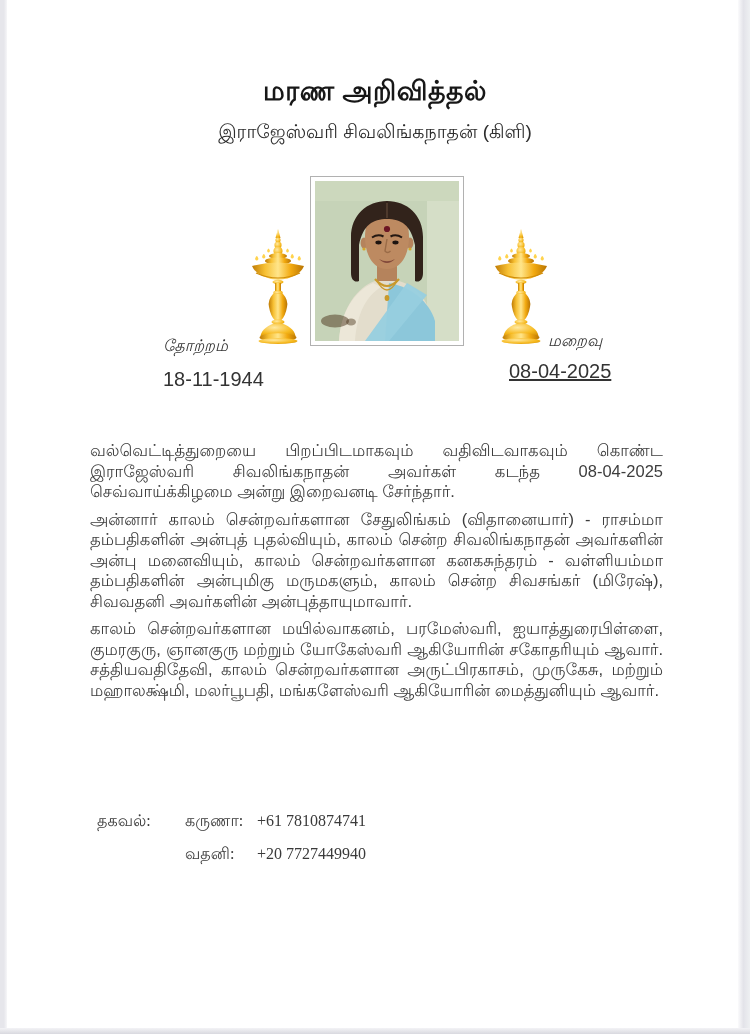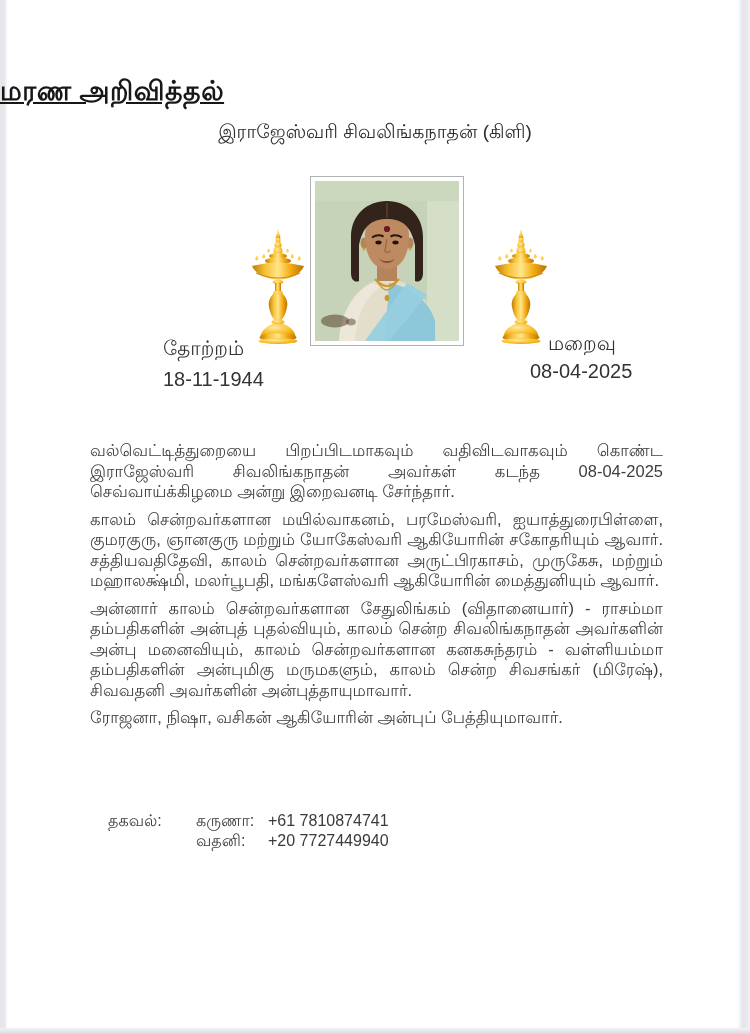--- a/index.html
+++ b/index.html
@@ -18,52 +18,52 @@
   }
   .edge-right{
     position:absolute;left:738px;top:0;width:12px;height:1034px;
     background:linear-gradient(to right,#fbfbfc,#e3e3e9 45%,#eef0f2);
   }
   .edge-bottom{
     position:absolute;left:0;top:1028px;width:750px;height:6px;
     background:linear-gradient(to bottom,#f3f3f6,#d9d9df);
   }
   .title{
-    position:absolute;left:0;top:76px;width:750px;
-    font-size:27px;font-weight:bold;color:#171717;letter-spacing:.5px;text-decoration:underline;
+    position:absolute;left:0;top:76px;width:750px;text-align:center;
+    font-size:27px;font-weight:bold;color:#171717;letter-spacing:.5px;
   }
   .subtitle{
     position:absolute;left:0;top:121px;width:750px;text-align:center;
     font-size:19px;color:#2d2d2d;
   }
   .photo-frame{
     position:absolute;left:310px;top:176px;
     border:1px solid #b1b1b1;background:#ffffff;padding:4px;
   }
   .photo-frame svg{display:block;}
   .lamp{position:absolute;top:228px;width:64px;height:118px;}
   .lamp-left{left:246px;}
   .lamp-right{left:489px;}
-  .date-label{position:absolute;font-size:20px;color:#333333;}
+  .date-label{position:absolute;font-size:16px;color:#333333;font-style:italic;}
   .date-value{position:absolute;font-size:20px;color:#333333;}
   .birth-label{left:163px;top:337px;}
   .birth-date{left:163px;top:368px;}
   .death-label{left:533px;top:332px;margin-left:15px;}
-  .death-date{left:530px;top:360px;}
+  .death-date{left:509px;top:360px;text-decoration:underline;}
   .body-text{
     position:absolute;left:90px;top:412px;width:573px;
     font-size:16.5px;line-height:20.5px;color:#3d3d3d;margin-top:28px;
   }
   .body-text p{
     margin:0 0 7px 0;text-align:justify;text-justify:inter-word;
   }
   .contact{
-    position:absolute;left:108px;top:812px;
+    position:absolute;left:97px;top:812px;
     display:grid;grid-template-columns:88px 72px auto;
-    font-size:16px;color:#3a3a3a;align-items:baseline;
+    row-gap:13px;font-size:16px;color:#3a3a3a;align-items:baseline;font-family:Liberation Serif, serif;
   }
   .hidden-defs{position:absolute;width:0;height:0;overflow:hidden;}
 </style>
 </head>
 <body>
 
 <svg class="hidden-defs" aria-hidden="true">
   <defs>
     <linearGradient id="goldV" x1="0" y1="0" x2="1" y2="0">
       <stop offset="0" stop-color="#c07c04"></stop>
@@ -185,23 +185,22 @@
     </svg>
   </span>
 
   <div class="date-label birth-label">தோற்றம்</div>
   <div class="date-value birth-date">18-11-1944</div>
   <div class="date-label death-label">மறைவு</div>
   <div class="date-value death-date">08-04-2025</div>
 
   <div class="body-text">
     <p>வல்வெட்டித்துறையை பிறப்பிடமாகவும் வதிவிடவாகவும் கொண்ட இராஜேஸ்வரி சிவலிங்கநாதன் அவர்கள் கடந்த 08-04-2025 செவ்வாய்க்கிழமை அன்று இறைவனடி சேர்ந்தார்.</p>
+    <p>அன்னார் காலம் சென்றவர்களான சேதுலிங்கம் (விதானையார்) - ராசம்மா தம்பதிகளின் அன்புத் புதல்வியும், காலம் சென்ற சிவலிங்கநாதன் அவர்களின் அன்பு மனைவியும், காலம் சென்றவர்களான கனகசுந்தரம் - வள்ளியம்மா தம்பதிகளின் அன்புமிகு மருமகளும், காலம் சென்ற சிவசங்கர் (மிரேஷ்), சிவவதனி அவர்களின் அன்புத்தாயுமாவார்.</p>
     <p>காலம் சென்றவர்களான மயில்வாகனம், பரமேஸ்வரி, ஐயாத்துரைபிள்ளை, குமரகுரு, ஞானகுரு மற்றும் யோகேஸ்வரி ஆகியோரின் சகோதரியும் ஆவார். சத்தியவதிதேவி, காலம் சென்றவர்களான அருட்பிரகாசம், முருகேசு, மற்றும் மஹாலக்ஷ்மி, மலர்பூபதி, மங்களேஸ்வரி ஆகியோரின் மைத்துனியும் ஆவார்.</p>
-    <p>அன்னார் காலம் சென்றவர்களான சேதுலிங்கம் (விதானையார்) - ராசம்மா தம்பதிகளின் அன்புத் புதல்வியும், காலம் சென்ற சிவலிங்கநாதன் அவர்களின் அன்பு மனைவியும், காலம் சென்றவர்களான கனகசுந்தரம் - வள்ளியம்மா தம்பதிகளின் அன்புமிகு மருமகளும், காலம் சென்ற சிவசங்கர் (மிரேஷ்), சிவவதனி அவர்களின் அன்புத்தாயுமாவார்.</p>
-    <p>ரோஜனா, நிஷா, வசிகன் ஆகியோரின் அன்புப் பேத்தியுமாவார்.</p>
   </div>
 
   <div class="contact">
     <span>தகவல்:</span>
     <span>கருணா:</span>
     <span>+61 7810874741</span>
     <span></span>
     <span>வதனி:</span>
     <span>+20 7727449940</span>
   </div>

